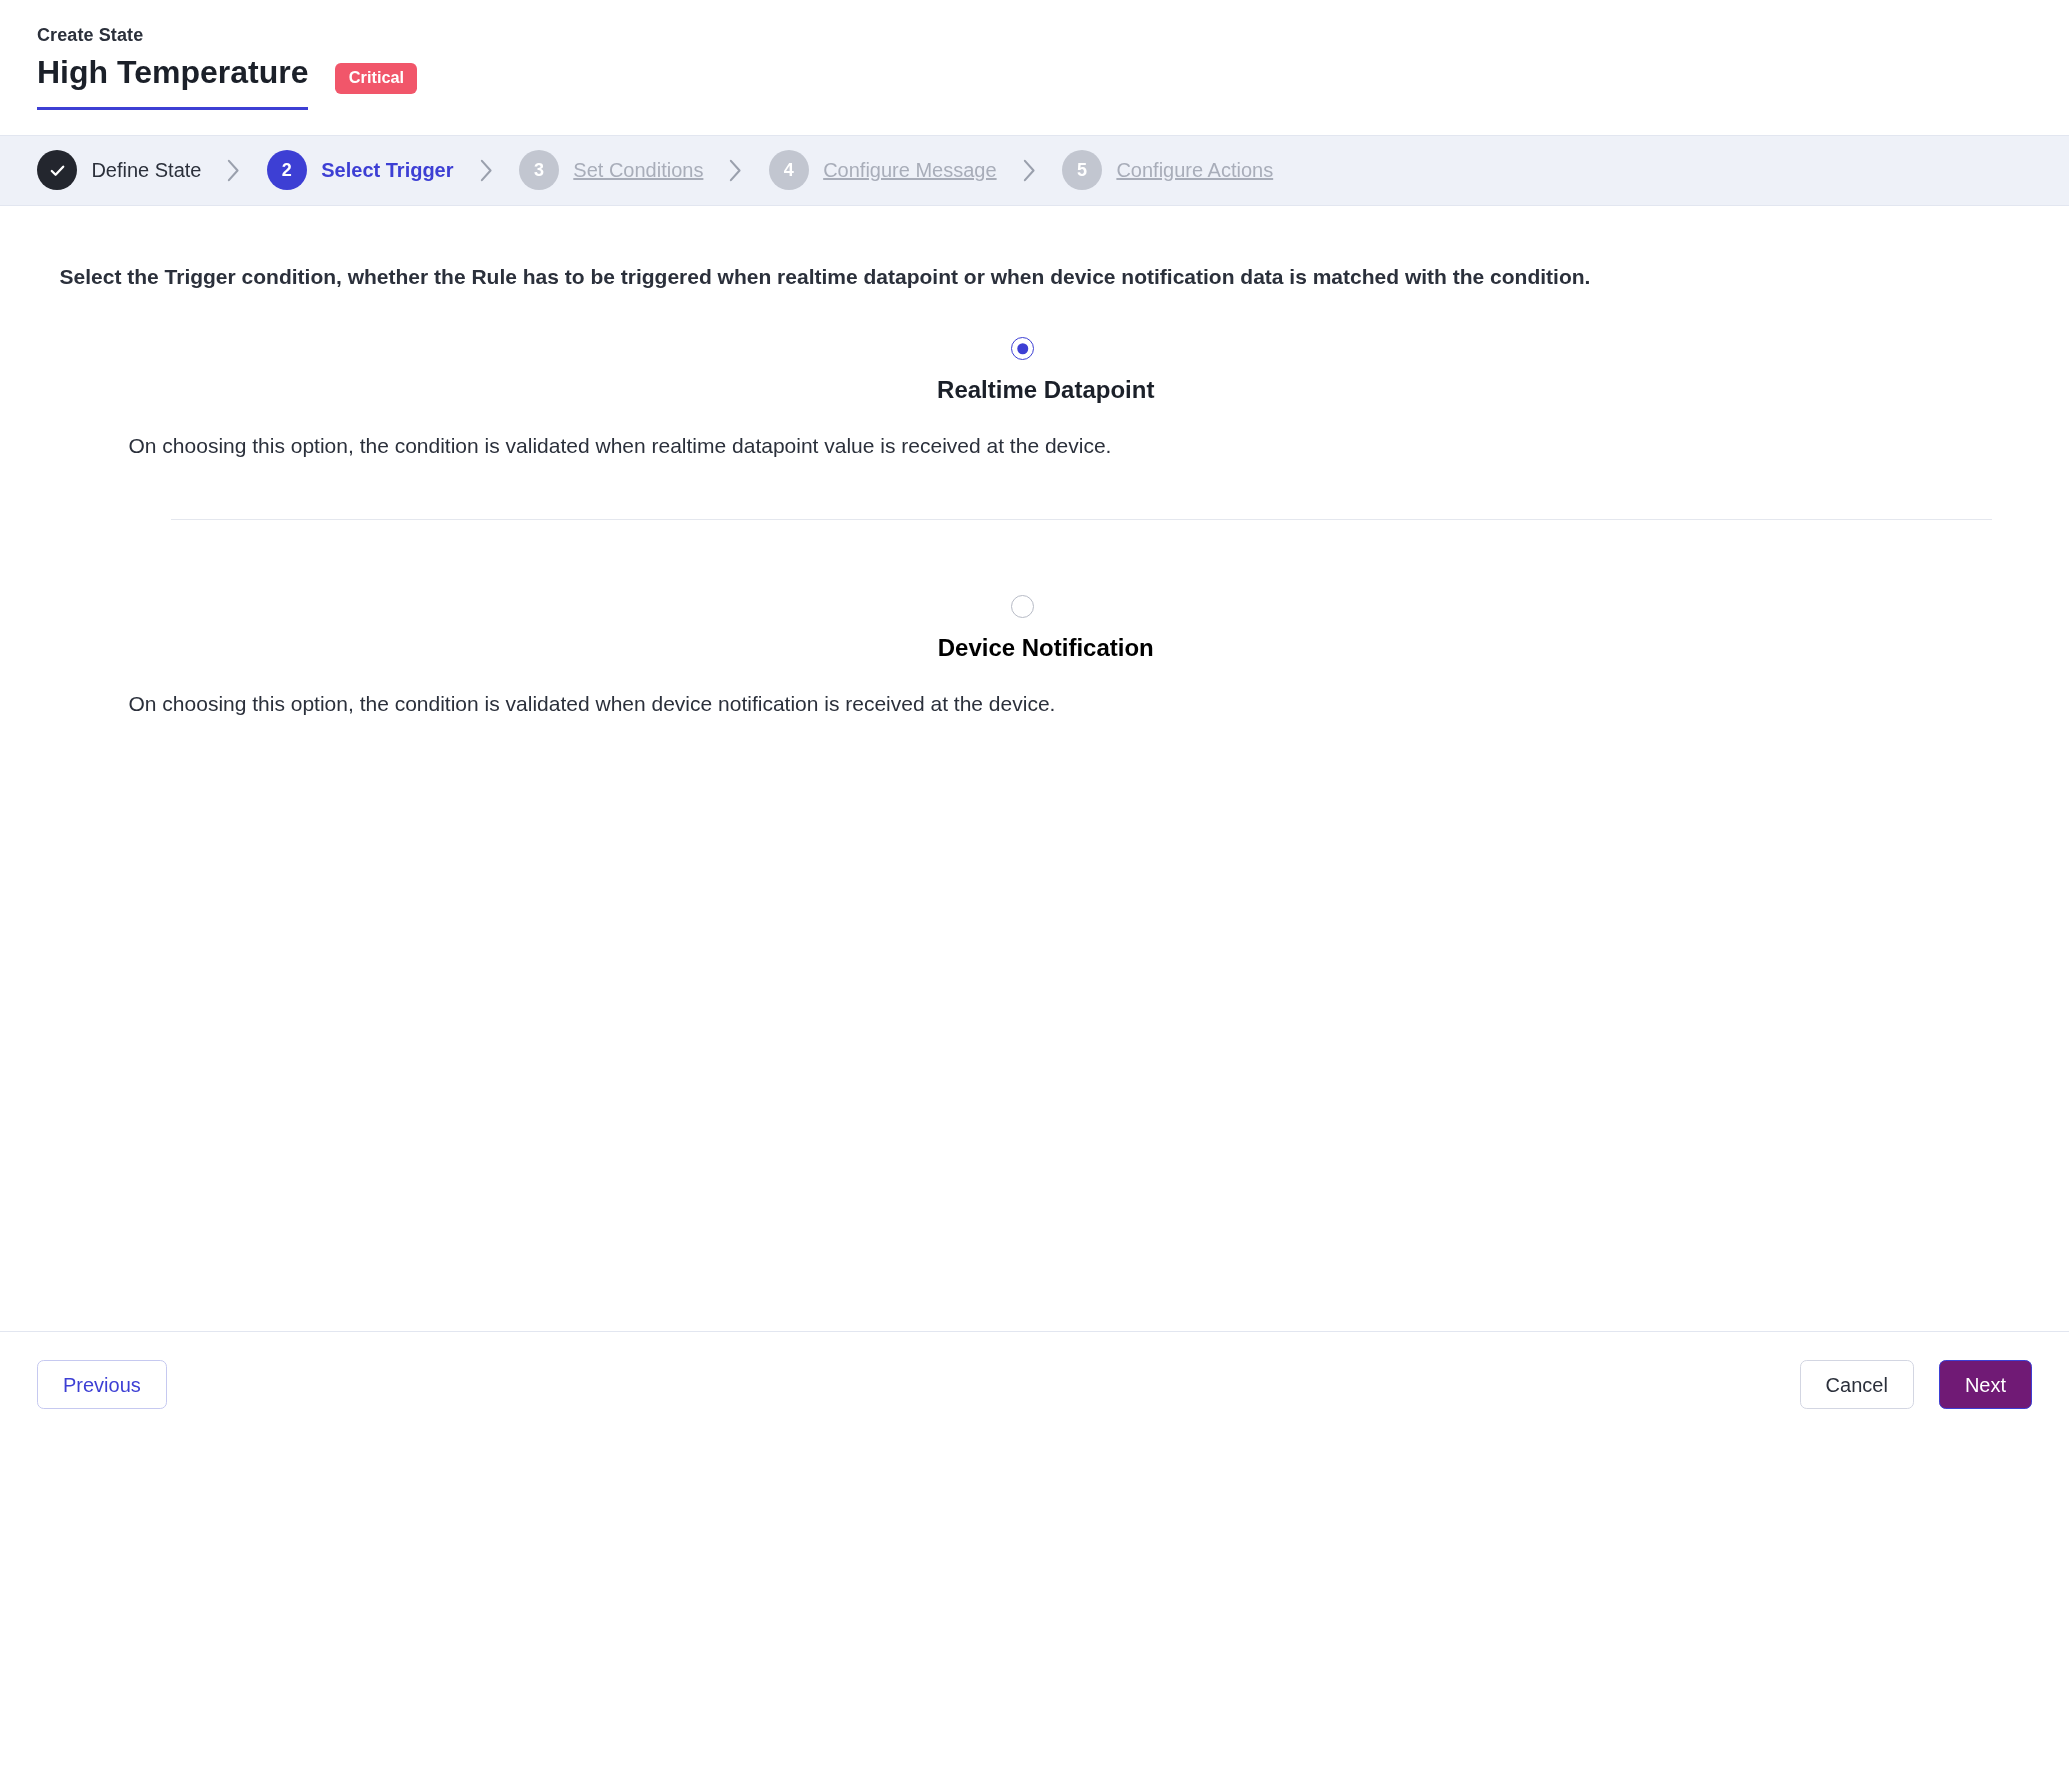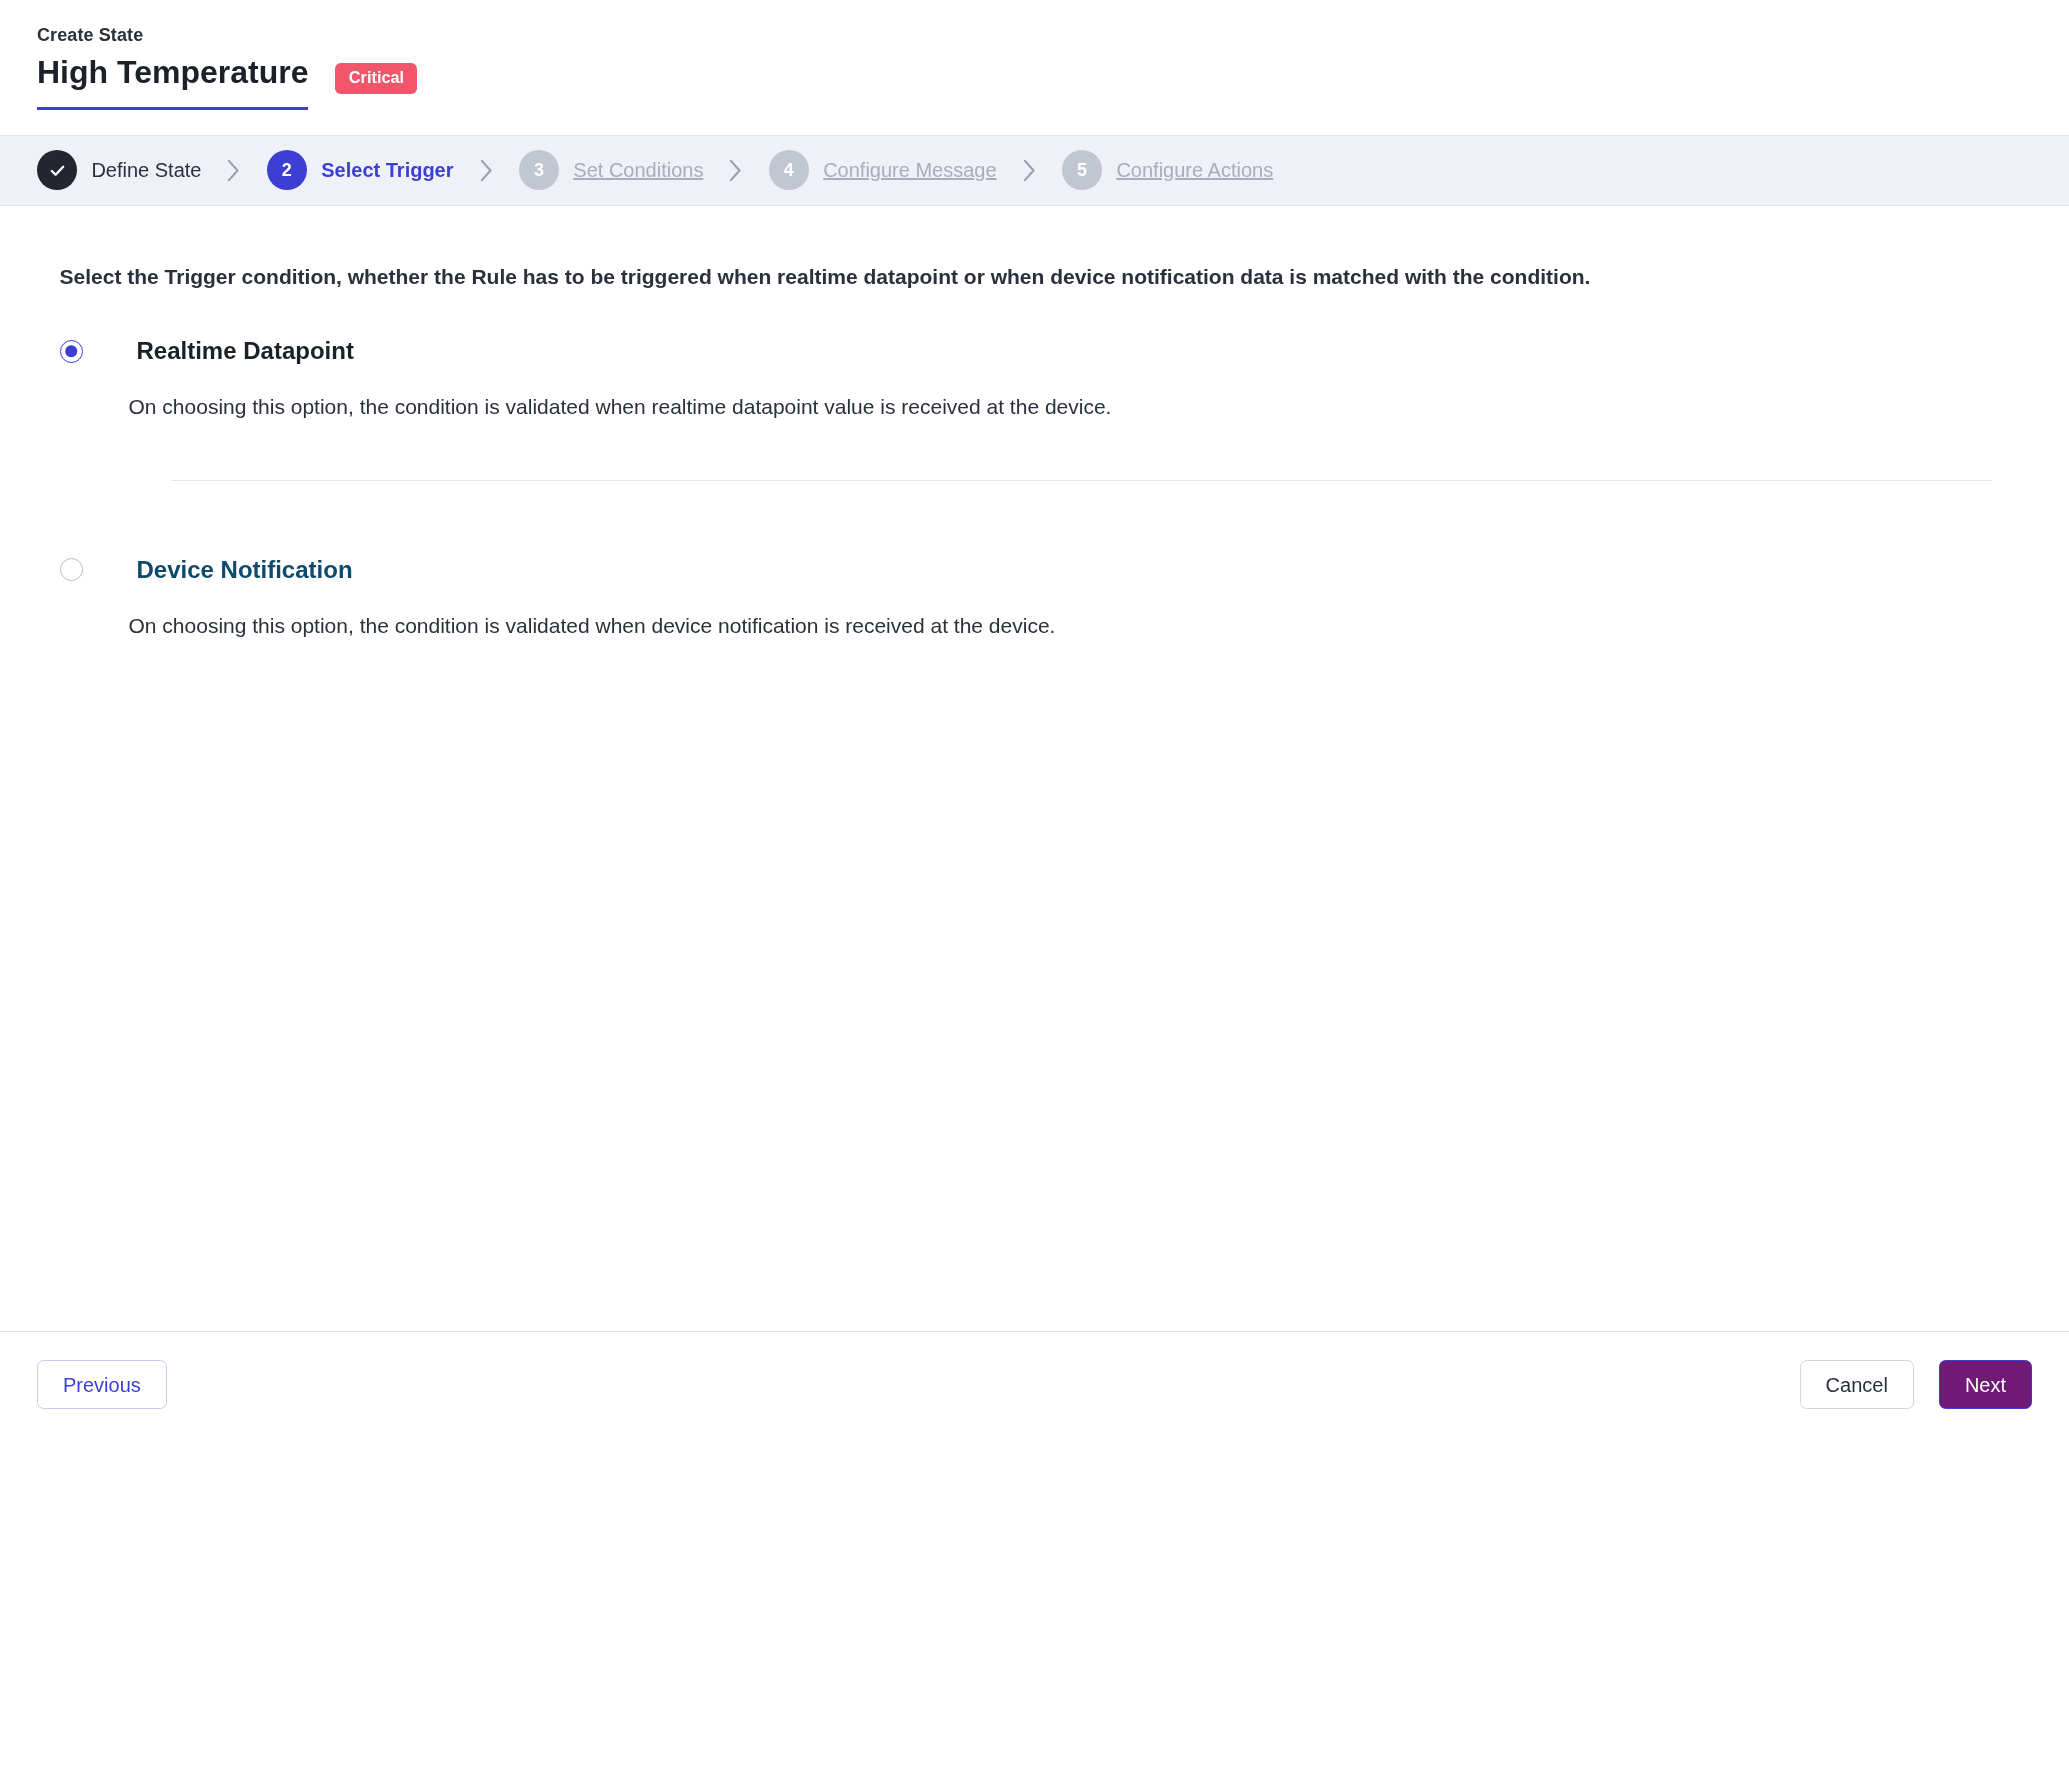--- a/index.html
+++ b/index.html
@@ -122,21 +122,22 @@
     color: #2b303b;
     margin: 0 0 46px 11.5px;
     line-height: 1.4;
   }
   .option {
     margin: 0 0 0 11.5px;
   }
   .option-head {
     display: flex;
     align-items: center;
-    gap: 8px;
+    gap: 16px;
+    flex-direction: column;
   }
   .radio {
     width: 23px;
     height: 23px;
     border-radius: 50%;
     border: 1.9px solid #b7bbc6;
     background: #ffffff;
     flex: 0 0 auto;
     margin-right: 46px;
     position: relative;
@@ -153,21 +154,21 @@
     width: 11.5px;
     height: 11.5px;
     border-radius: 50%;
     background: #3d3fd4;
   }
   .option-title {
     font-size: 24px;
     font-weight: bold;
     color: #1b2029;
   }
-  .option-title.muted { color: #0c4a6e; }
+  .option-title.muted { color: #000000; }
   .option-desc {
     font-size: 21px;
     color: #2b303b;
     margin: 27px 0 0 69px;
     line-height: 1.4;
   }
   .divider {
     height: 1px;
     background: #e4e7ee;
     margin: 58px 0 0 123px;

